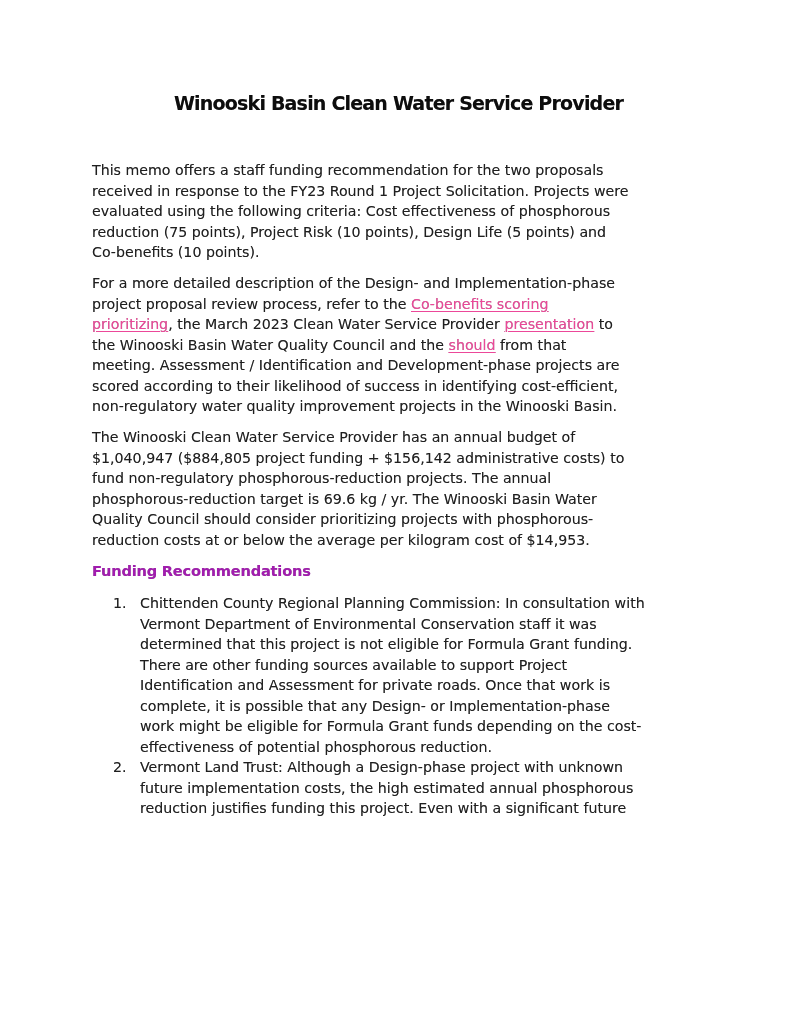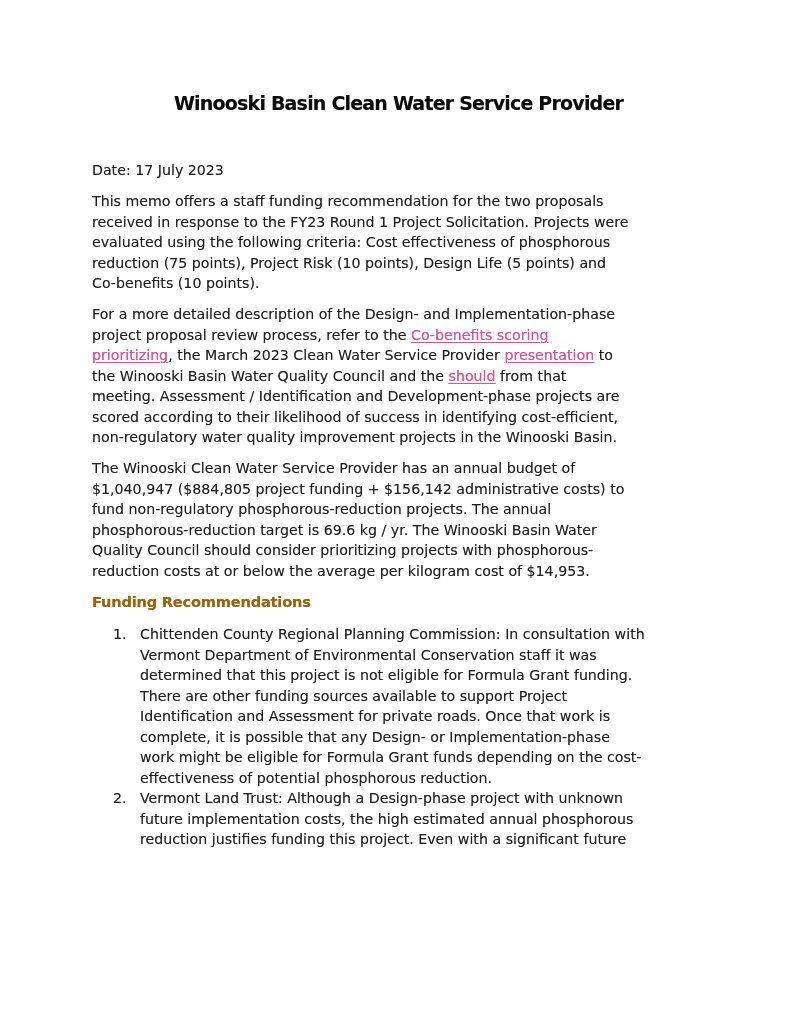--- a/index.html
+++ b/index.html
@@ -33,21 +33,21 @@
   }
   .meta-line, .para {
     margin: 0 0 10.5px 0;
     white-space: pre-line;
   }
   .section-heading {
     font-size: 14.6px;
     line-height: 20.5px;
     font-weight: bold;
     letter-spacing: -0.2px;
-    color: #a16207;
+    color: #a21caf;
     margin: 2px 0 12px 0;
   }
   .rec-list {
     margin: 0;
   }
   .li-row {
     display: flex;
   }
   .li-num {
     flex: 0 0 27px;
@@ -68,21 +68,20 @@
     white-space: pre-line;
   }
 </style>
 </head>
 <body>
 
 <div class="page">
 
   <h1 class="doc-title">Winooski Basin Clean Water Service Provider</h1>
 
-  <p class="meta-line">Date: 17 July 2023</p>
 
 
 
   <p class="para">This memo offers a staff funding recommendation for the two proposals
 received in response to the FY23 Round 1 Project Solicitation. Projects were
 evaluated using the following criteria: Cost effectiveness of phosphorous
 reduction (75 points), Project Risk (10 points), Design Life (5 points) and
 Co-benefits (10 points).</p>
 
   <p class="rich-para" id="review-process-paragraph"><span>For a more detailed description of the Design- and Implementation-phase

